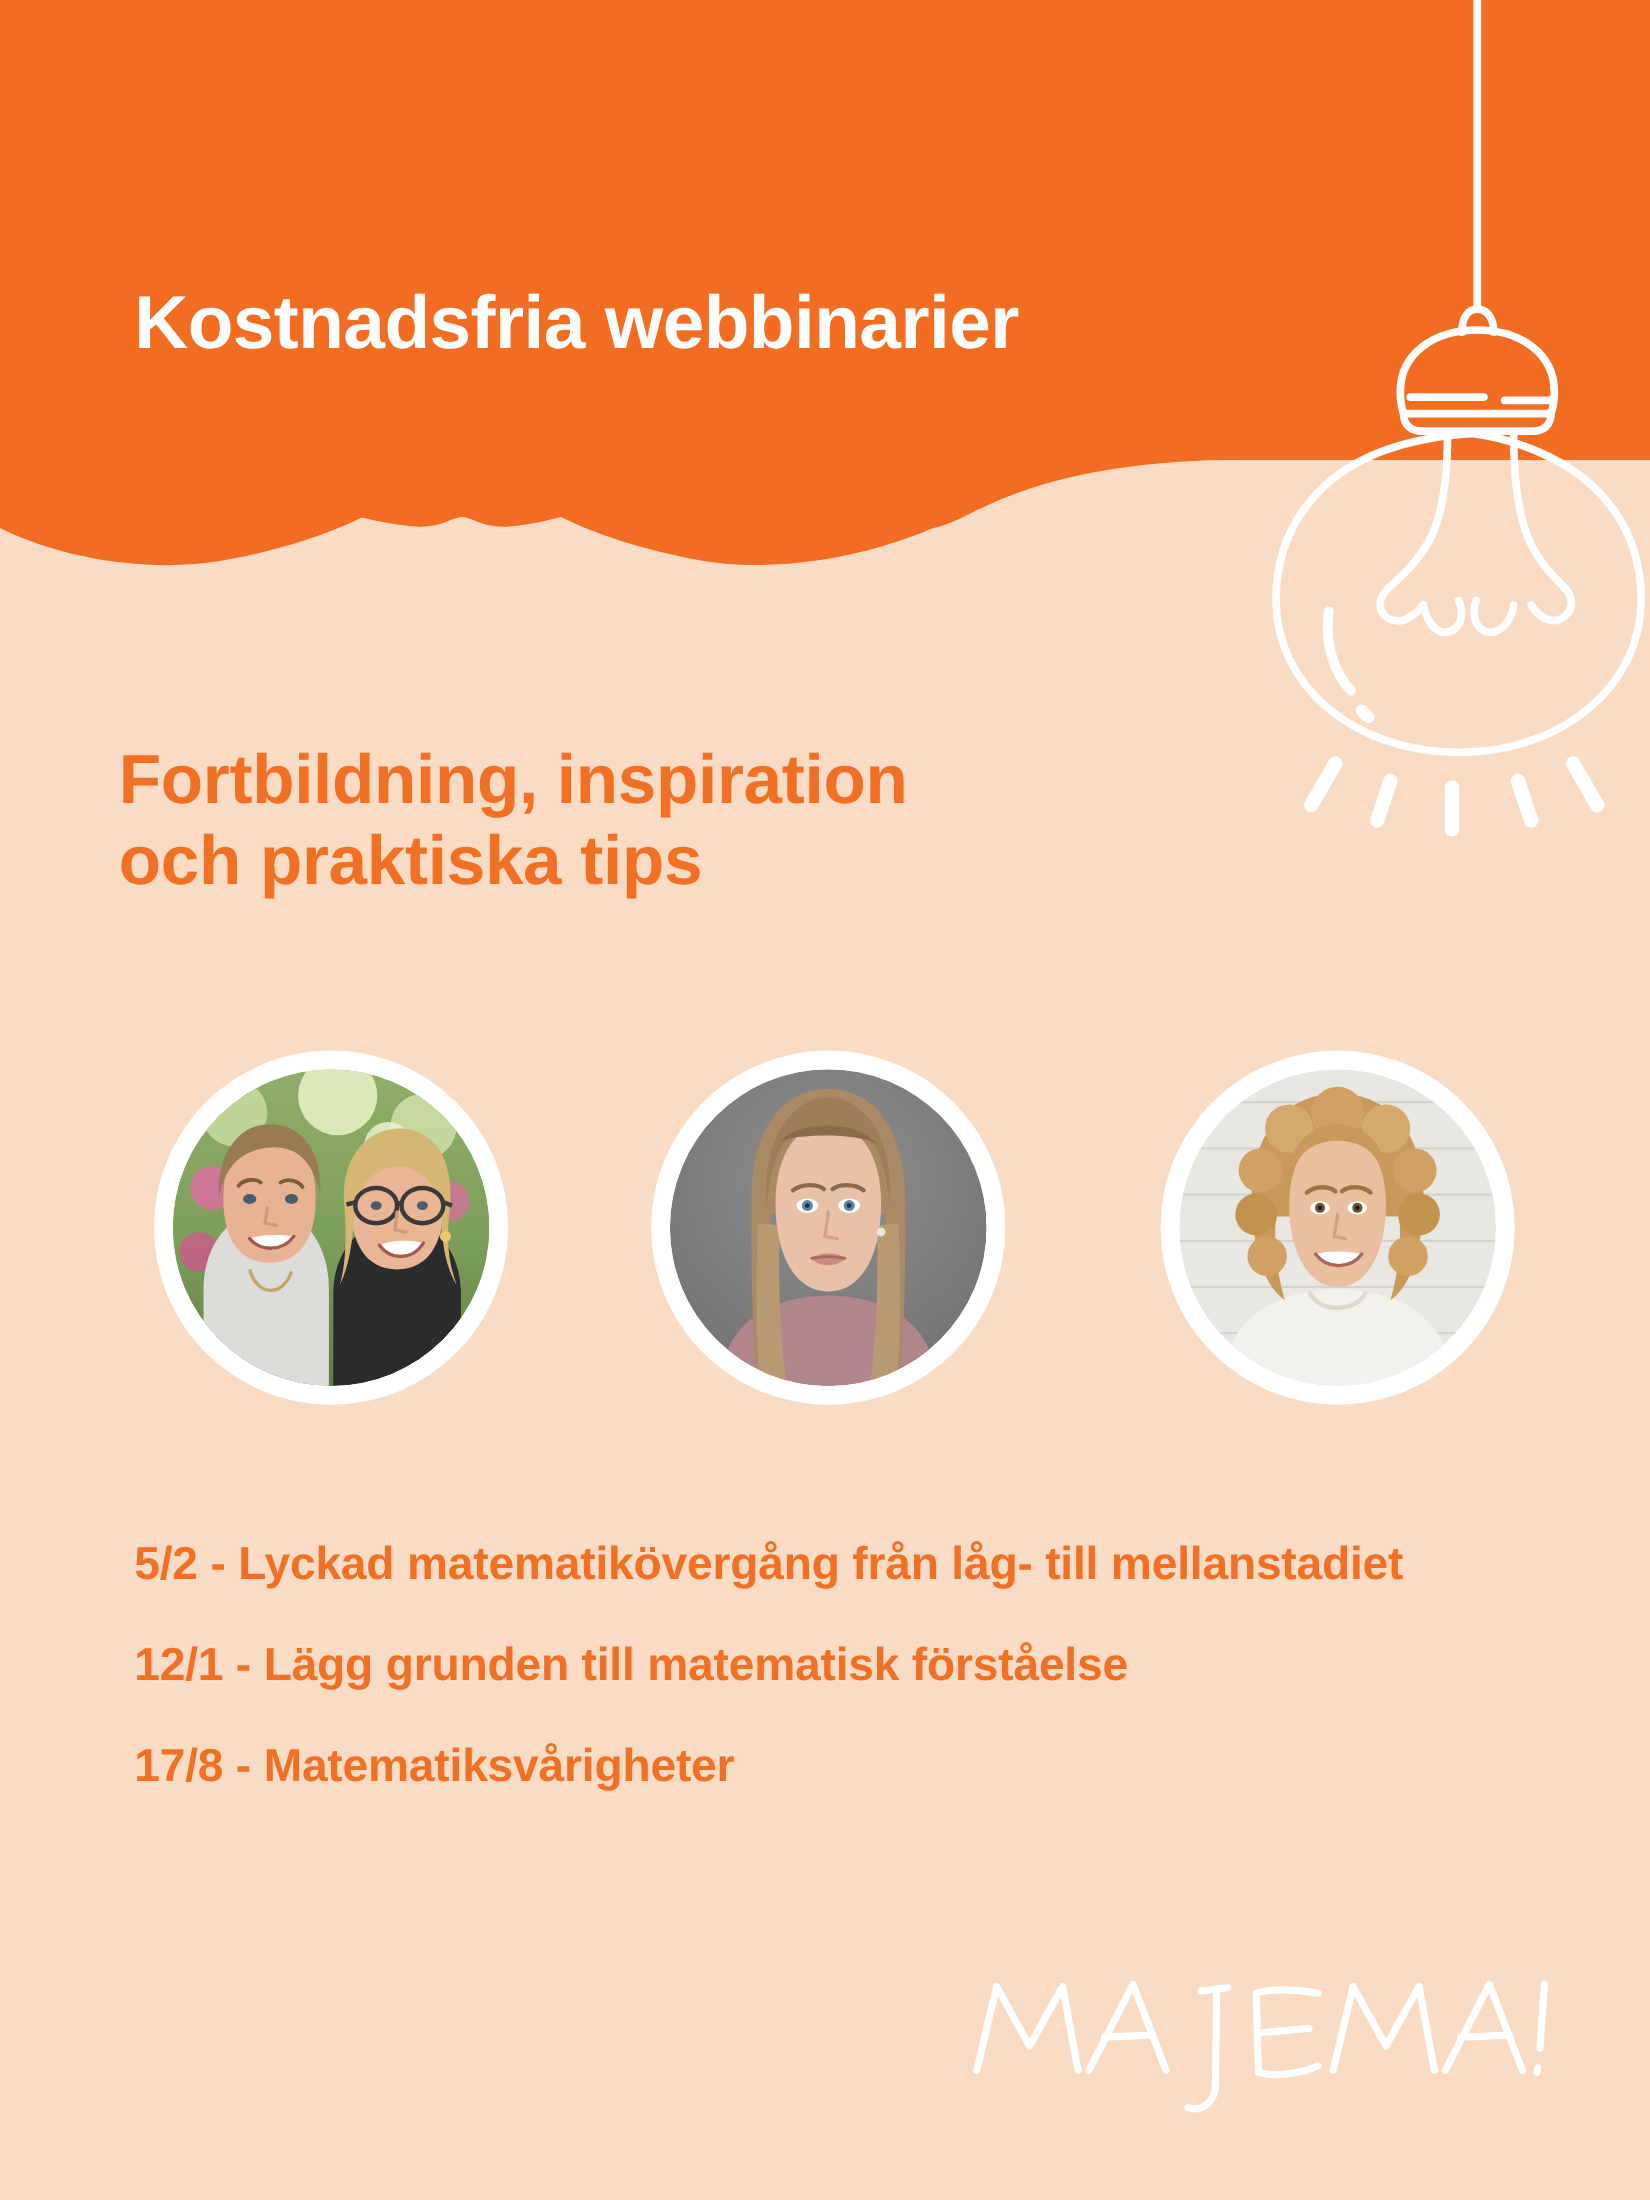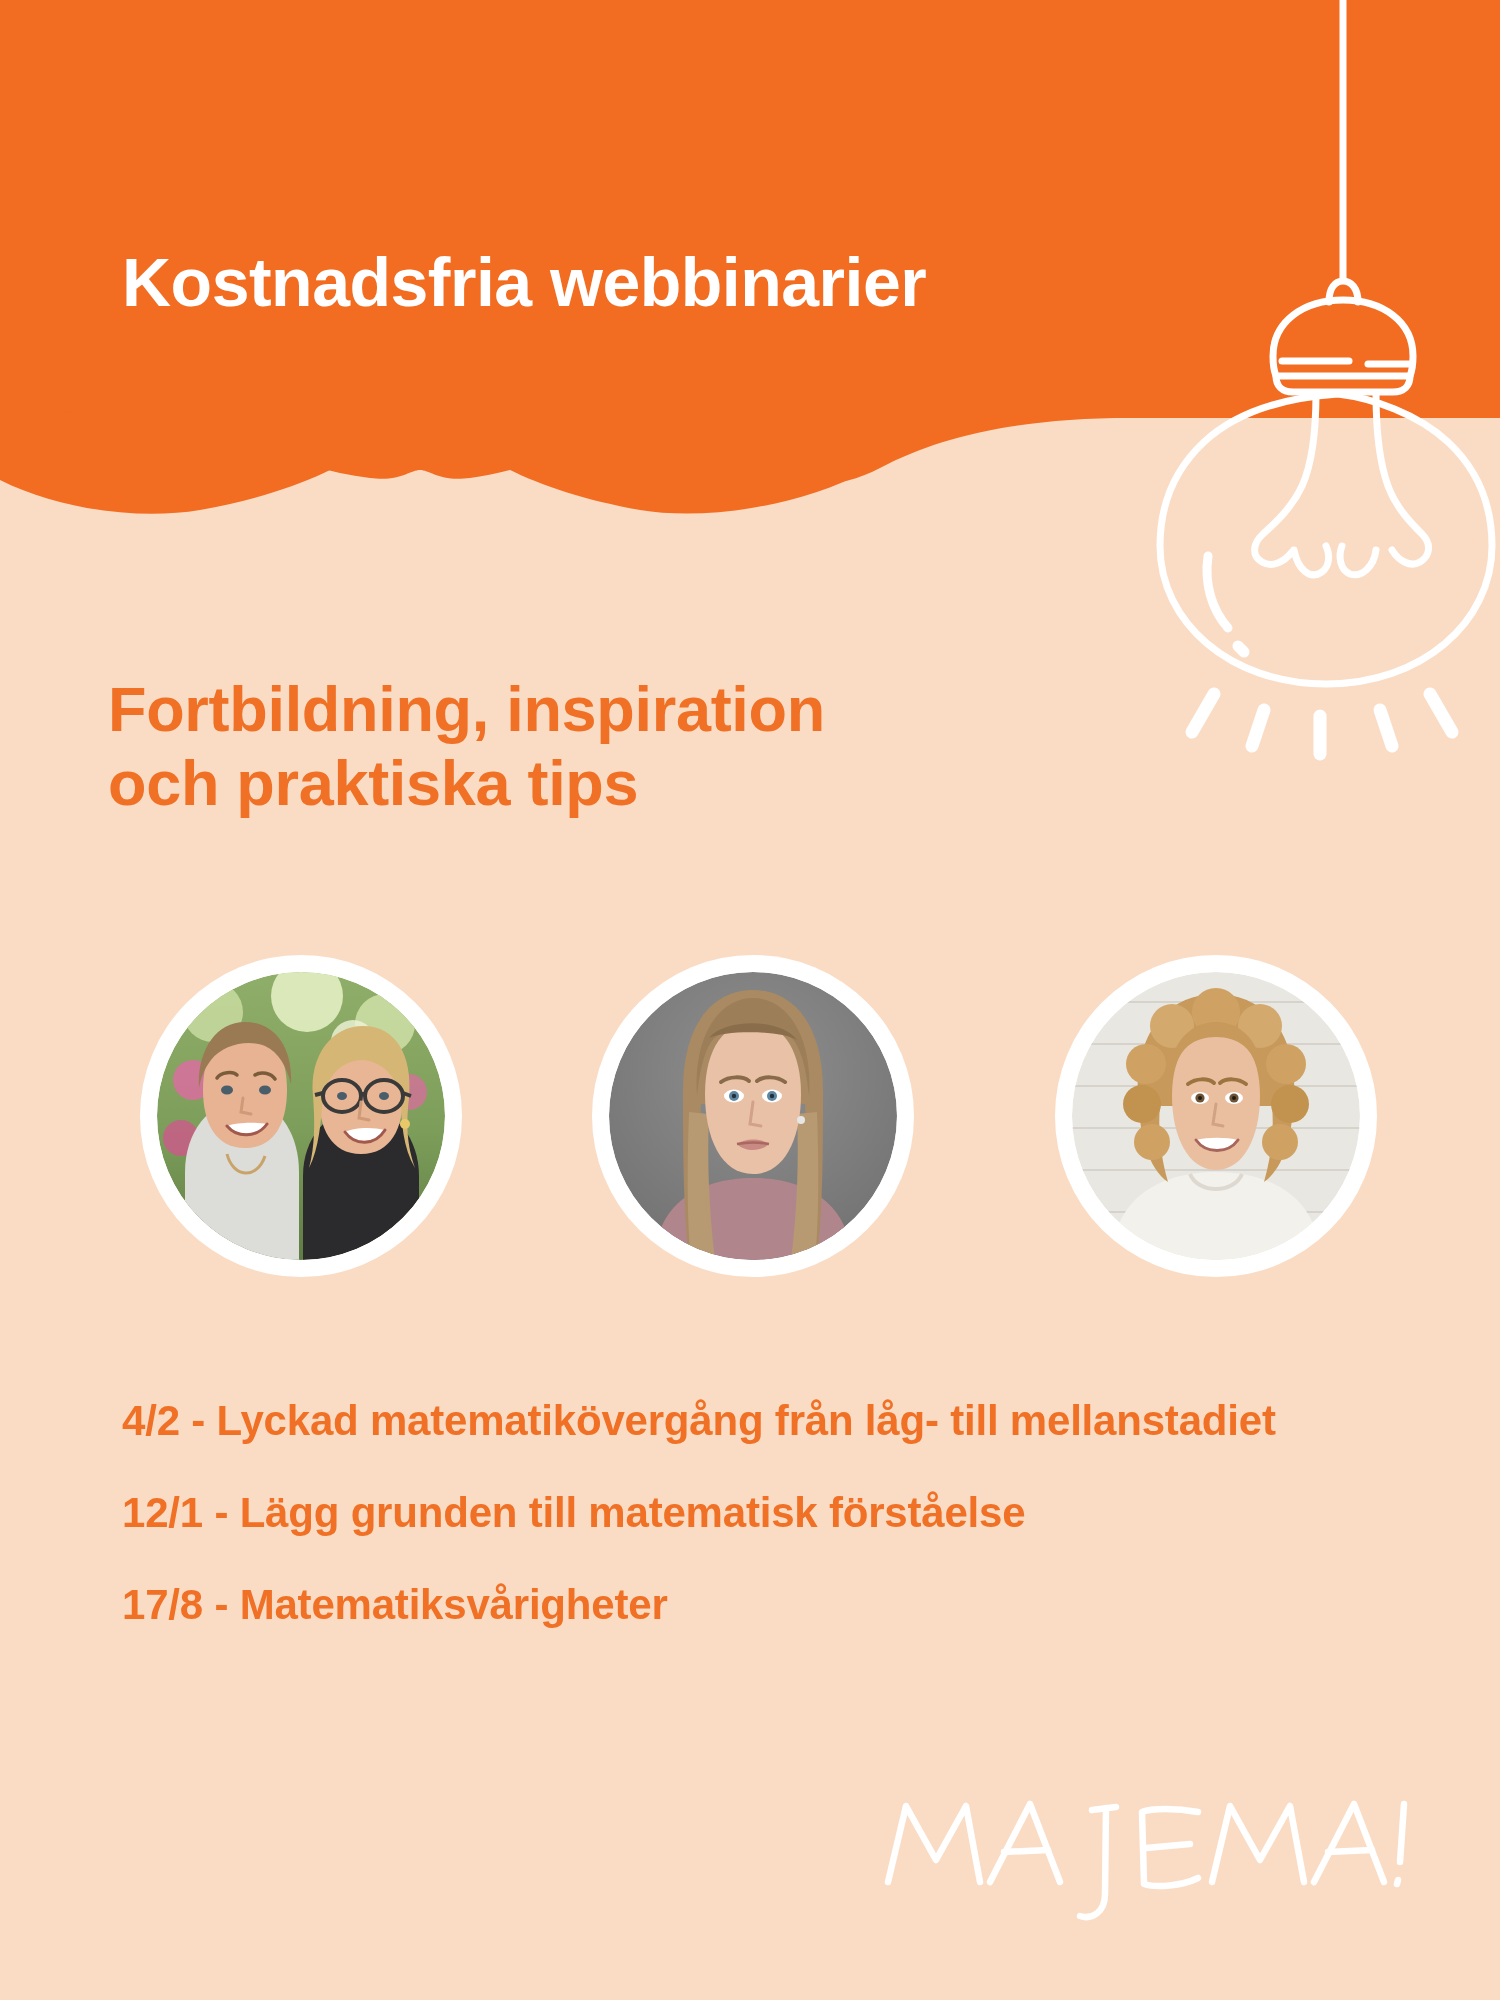--- a/index.html
+++ b/index.html
@@ -25,21 +25,21 @@
     left: 0;
     top: 0;
     width: 1500px;
     height: 520px;
     pointer-events: none;
   }
 
   .header-title {
     position: absolute;
     left: 122px;
-    top: 202px;
+    top: 213px;
     font-size: 68px;
     font-weight: 700;
     color: #ffffff;
     letter-spacing: -0.5px;
     white-space: nowrap;
     line-height: 1;
   }
 
   
   .bulb-wrap {
@@ -363,21 +363,21 @@
 
             <path d="M124,168 C134,180 156,180 166,168 C154,165 136,165 124,168 Z" fill="#ffffff"></path>
             <path d="M124,168 C134,182 156,182 166,168" stroke="#a8655c" stroke-width="3" fill="none" stroke-linecap="round"></path>
           </g>
         </svg>
       </div>
     </div>
   </div>
 
   <div class="date-list">
-    <div class="date-item">4/2 - Lyckad matematikövergång från låg- till mellanstadiet</div>
+    <div class="date-item">5/2 - Lyckad matematikövergång från låg- till mellanstadiet</div>
     <div class="date-item">12/1 - Lägg grunden till matematisk förståelse</div>
     <div class="date-item">17/8 - Matematiksvårigheter</div>
   </div>
 
   <svg class="logo" viewBox="0 0 540 140">
     <g fill="none" stroke="#ffffff" stroke-width="6.5" stroke-linecap="round" stroke-linejoin="round">
 
       <path d="M8,92 L26,16 L56,70 L86,16 L100,92"></path>
 
       <path d="M110,92 L150,14 L180,92"></path>

